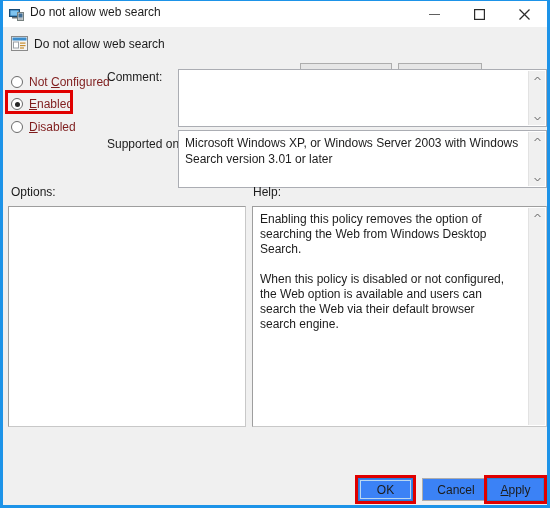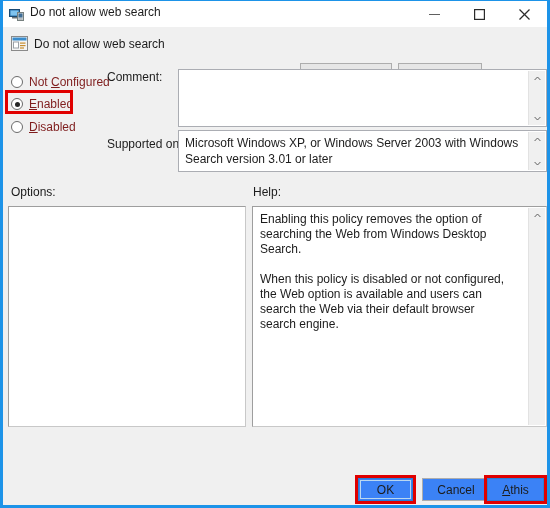--- a/index.html
+++ b/index.html
@@ -163,21 +163,21 @@
     background: #ffffff;
     border: 1px solid #abadb3;
     box-sizing: border-box;
   }
   #comment-box {
     left: 175px; top: 68px;
     width: 369px; height: 58px;
   }
   #supported-box {
     left: 175px; top: 129px;
-    width: 369px; height: 42px; padding-left: 12px;
+    width: 369px; height: 58px; padding-left: 12px;
   }
   .textbox-text {
     position: absolute;
     left: 6px; top: 4px;
     right: 22px;
     font-size: 12px;
     color: #1c1c1c;
     line-height: 16px;
   }
 
@@ -384,20 +384,20 @@
             <path d="M0.6 4 L3.5 1 L6.4 4" fill="none" stroke="#606060" stroke-width="1"></path>
           </svg>
       </span>
     </div>
   </div>
 
   <button class="dlg-btn" id="ok-button">OK</button>
   <button class="dlg-btn" id="cancel-button">Cancel</button>
   <button class="dlg-btn" id="apply-button">
       <span class="accel">A</span>
-      <span>this</span>
+      <span>pply</span>
     </button>
 
   <div class="redbox" id="redbox-enabled"></div>
   <div class="redbox" id="redbox-ok"></div>
   <div class="redbox" id="redbox-apply"></div>
 
 </div>
 
 </body></html>

